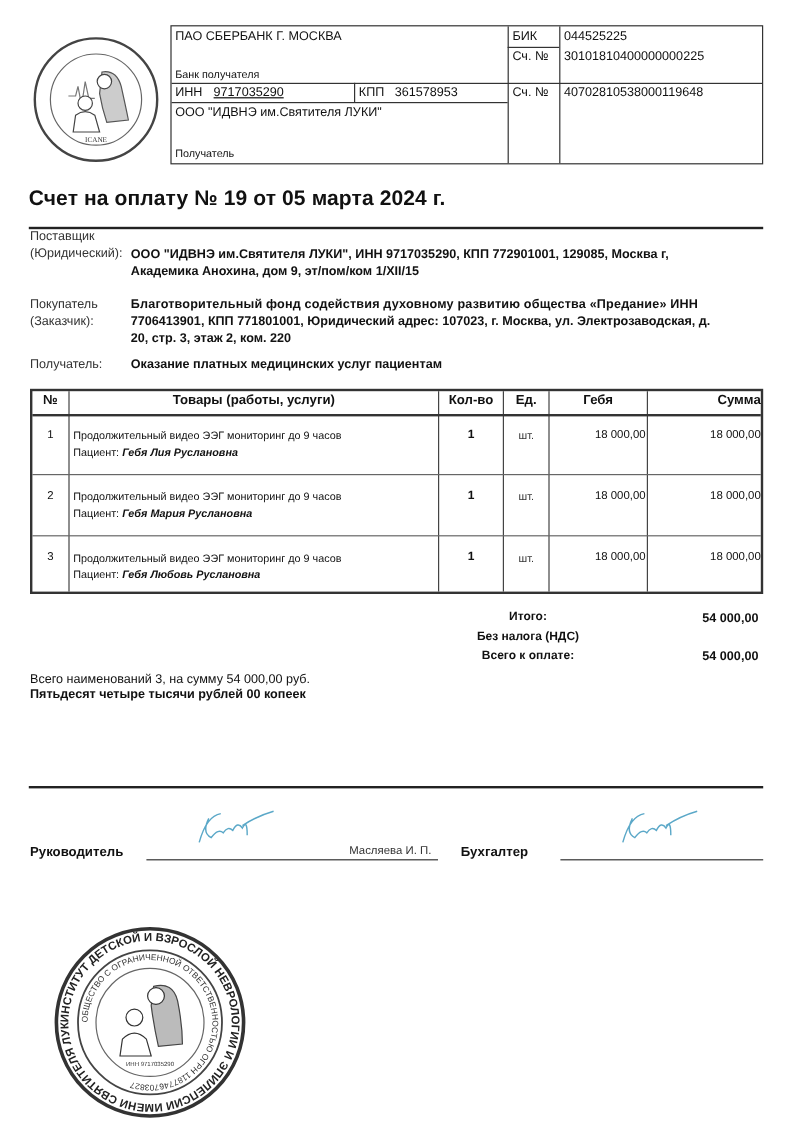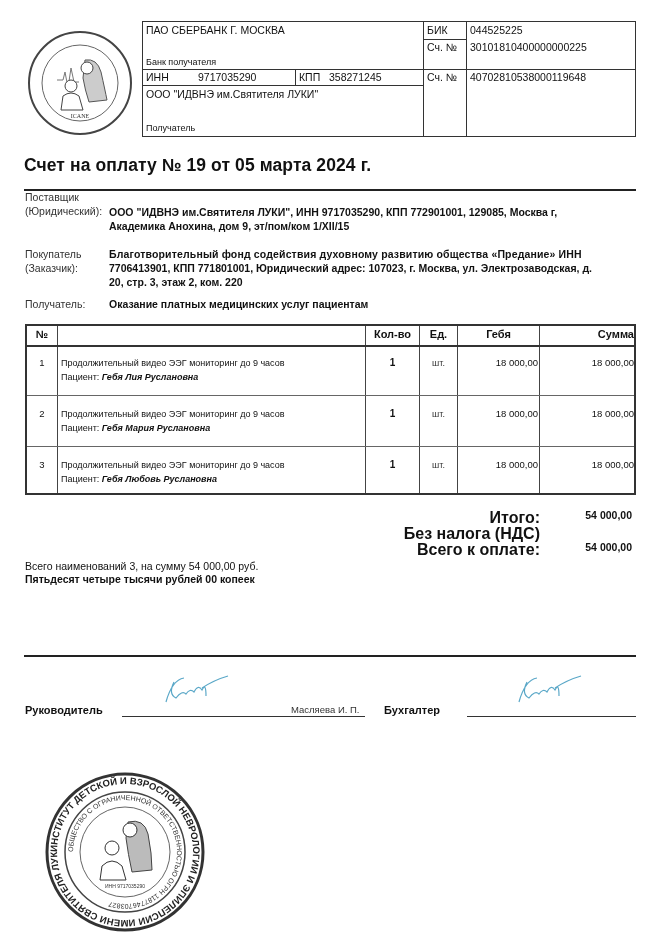--- a/index.html
+++ b/index.html
@@ -33,21 +33,21 @@
   .items .hdr-line { position: absolute; left: 0; right: 0; top: 19px; height: 2px; background: #333; }
   .items .th { position: absolute; top: 2px; font-size: 11px; font-weight: bold; text-align: center; }
   .items .td { position: absolute; font-size: 9px; line-height: 14px; }
   .items .num { font-size: 9.5px; }
   .items .qty { font-size: 10px; font-weight: bold; text-align: center; }
   .items .unit { font-size: 9px; text-align: center; color: #333; }
   .items .money { font-size: 9.5px; text-align: right; }
   .patient-name { font-weight: bold; font-style: italic; }
 
   
-  .tot-label { font-size: 16px; font-weight: bold; text-align: right; width: 200px; }
+  .tot-label { font-size: 10px; font-weight: bold; text-align: center; width: 200px; }
   .tot-val { font-size: 10.5px; font-weight: bold; text-align: right; width: 90px; }
 
   .summary { font-size: 10.5px; line-height: 13px; }
 
   
   .sig-label { font-size: 11px; font-weight: bold; }
   .sig-line { position: absolute; height: 1px; background: #333; }
   .sig-name { font-size: 9.5px; color: #333; }
 
   .stamp { left: 40px; top: 770px; width: 170px; height: 165px; }
@@ -77,23 +77,23 @@
   <div class="line" style="left:152px; top:47px; width:1px; height:16px;"></div>
 
   <div class="cell" style="left:0; top:1px;">ПАО СБЕРБАНК Г. МОСКВА</div>
   <div class="cell small" style="left:0; top:34px;">Банк получателя</div>
   <div class="cell" style="left:281px; top:1px;">БИК</div>
   <div class="cell" style="left:324px; top:1px;">044525225</div>
   <div class="cell" style="left:281px; top:18px;">Сч. №</div>
   <div class="cell" style="left:324px; top:18px;">30101810400000000225</div>
 
   <div class="cell" style="left:0; top:48px;">ИНН</div>
-  <div class="cell" style="left:52px; top:48px;">9717035290</div>
+  <div class="cell" style="left:32px; top:48px;text-decoration:underline;">9717035290</div>
   <div class="cell" style="left:153px; top:48px;">КПП</div>
-  <div class="cell" style="left:183px; top:48px;">358271245</div>
+  <div class="cell" style="left:183px; top:48px;">361578953</div>
   <div class="cell" style="left:281px; top:48px;">Сч. №</div>
   <div class="cell" style="left:324px; top:48px;">40702810538000119648</div>
 
   <div class="cell" style="left:0; top:65px;">ООО "ИДВНЭ им.Святителя ЛУКИ"</div>
   <div class="cell small" style="left:0; top:100px;">Получатель</div>
 </div>
 
 <div class="abs title">Счет на оплату № 19 от 05 марта 2024 г.</div>
 <div class="hr" style="left:24px; top:189px; width:612px;"></div>
 
@@ -123,20 +123,21 @@
   <div class="vl" style="left:30px;"></div>
   <div class="vl" style="left:338px;"></div>
   <div class="vl" style="left:392px;"></div>
   <div class="vl" style="left:430px;"></div>
   <div class="vl" style="left:512px;"></div>
   <div class="hdr-line"></div>
   <div class="hl" style="top:69px;"></div>
   <div class="hl" style="top:120px;"></div>
 
   <div class="th" style="left:0; width:30px;">№</div>
+  <div class="th" style="left:31px; width:307px;">Товары (работы, услуги)</div>
   <div class="th" style="left:339px; width:53px;">Кол-во</div>
   <div class="th" style="left:393px; width:37px;">Ед.</div>
   <div class="th" style="left:431px; width:81px;">Гебя</div>
   <div class="th" style="left:513px; width:94px; text-align:right;">Сумма</div>
 
   <div>
     <div class="td num" style="left:0; width:30px; top:30px; text-align:center;">1</div>
     <div class="td" style="left:34px; top:30px;">Продолжительный видео ЭЭГ мониторинг до 9 часов</div>
     <div class="td" style="left:34px; top:44px;"><span>Пациент:</span> <span class="patient-name">Гебя Лия Руслановна</span></div>
     <div class="td qty" style="left:339px; width:53px; top:30px;">1</div>

